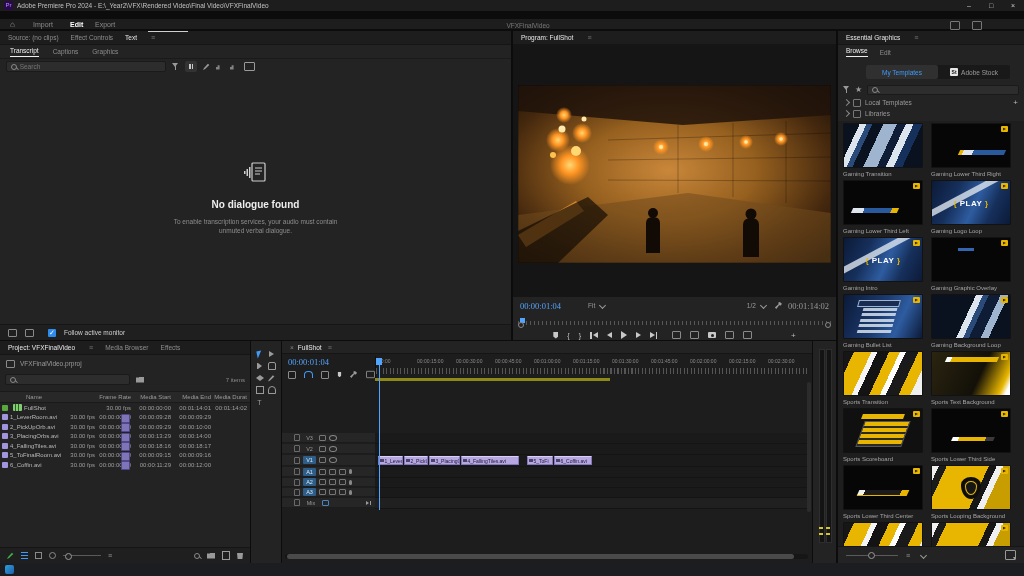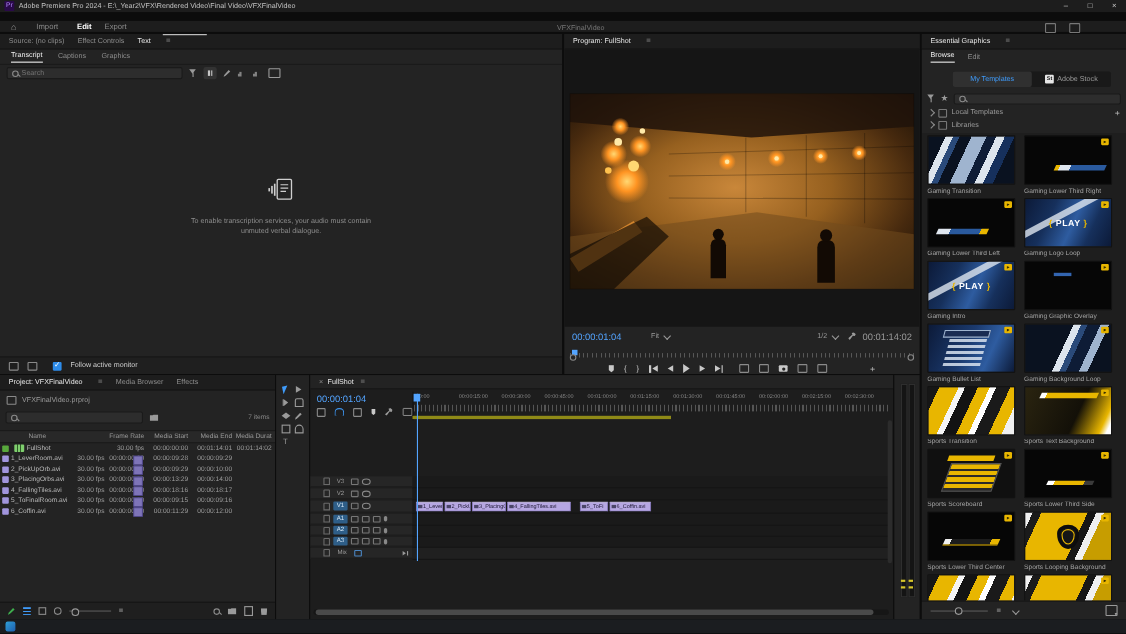--- a/index.html
+++ b/index.html
@@ -1,20 +1,20 @@
 <!DOCTYPE html>
 <html><head>
 <meta charset="utf-8">
 <style>
   html,body{margin:0;padding:0;background:#0c0c0c;}
   body{width:1024px;height:576px;position:relative;overflow:hidden;
        font-family:"Liberation Sans",sans-serif;color:#bbb;-webkit-font-smoothing:antialiased;}
   .abs{position:absolute;}
   .panel{position:absolute;background:#232323;overflow:hidden;}
-  .mono{font-family:Liberation Sans, sans-serif;}
+  .mono{font-family:Liberation Serif, serif;}
 
   
   #titlebar{left:0;top:0;width:1024px;height:11px;background:#1d1d1d;}
   #titlebar .appicon{position:absolute;left:4px;top:1px;width:9px;height:9px;background:#2a0a4a;color:#b78aff;
      font-size:6px;line-height:9px;text-align:center;border-radius:1px;}
   #titlebar .ttl{position:absolute;left:17px;top:2px;font-size:6.5px;color:#c2c2c2;white-space:nowrap;}
   .winbtn{position:absolute;top:0;width:22px;height:11px;font-size:7px;line-height:11px;text-align:center;color:#ccc;}
   #menubar{left:0;top:11px;width:1024px;height:8px;background:#1d1d1d;display:flex;align-items:center;gap:9px;padding-left:4px;border-bottom:1px solid #141414;box-sizing:border-box;}
   #menubar span{font-size:6.5px;color:#b5b5b5;white-space:nowrap;}
   #wsbar{left:0;top:19px;width:1024px;height:12px;background:#1d1d1d;border-bottom:2px solid #0c0c0c;box-sizing:border-box;}
@@ -260,20 +260,21 @@
   <div class="emptywrap">
     <svg width="26" height="24" viewBox="0 0 26 24">
       <rect x="9" y="2" width="13" height="18" rx="1" fill="none" stroke="#cfcfcf" stroke-width="1.2"></rect>
       <line x1="12" y1="7" x2="19" y2="7" stroke="#cfcfcf"></line>
       <line x1="12" y1="10" x2="19" y2="10" stroke="#cfcfcf"></line>
       <line x1="12" y1="13" x2="17" y2="13" stroke="#cfcfcf"></line>
       <rect x="1" y="10" width="1.5" height="3" fill="#cfcfcf"></rect>
         <rect x="3.5" y="8" width="1.5" height="7" fill="#cfcfcf"></rect>
         <rect x="6" y="6" width="1.5" height="11" fill="#cfcfcf"></rect>
     </svg>
+    <div class="emptytitle">No dialogue found</div>
     <div class="emptydesc">
       <div>To enable transcription services, your audio must contain</div>
       <div>unmuted verbal dialogue.</div>
     </div>
   </div>
   <div class="textfoot">
     <span class="sqic"></span>
     <span class="sqic"></span>
     <span class="checkbox" style="margin-left:6px">✓</span>
     <span class="lbl">Follow active monitor</span>

